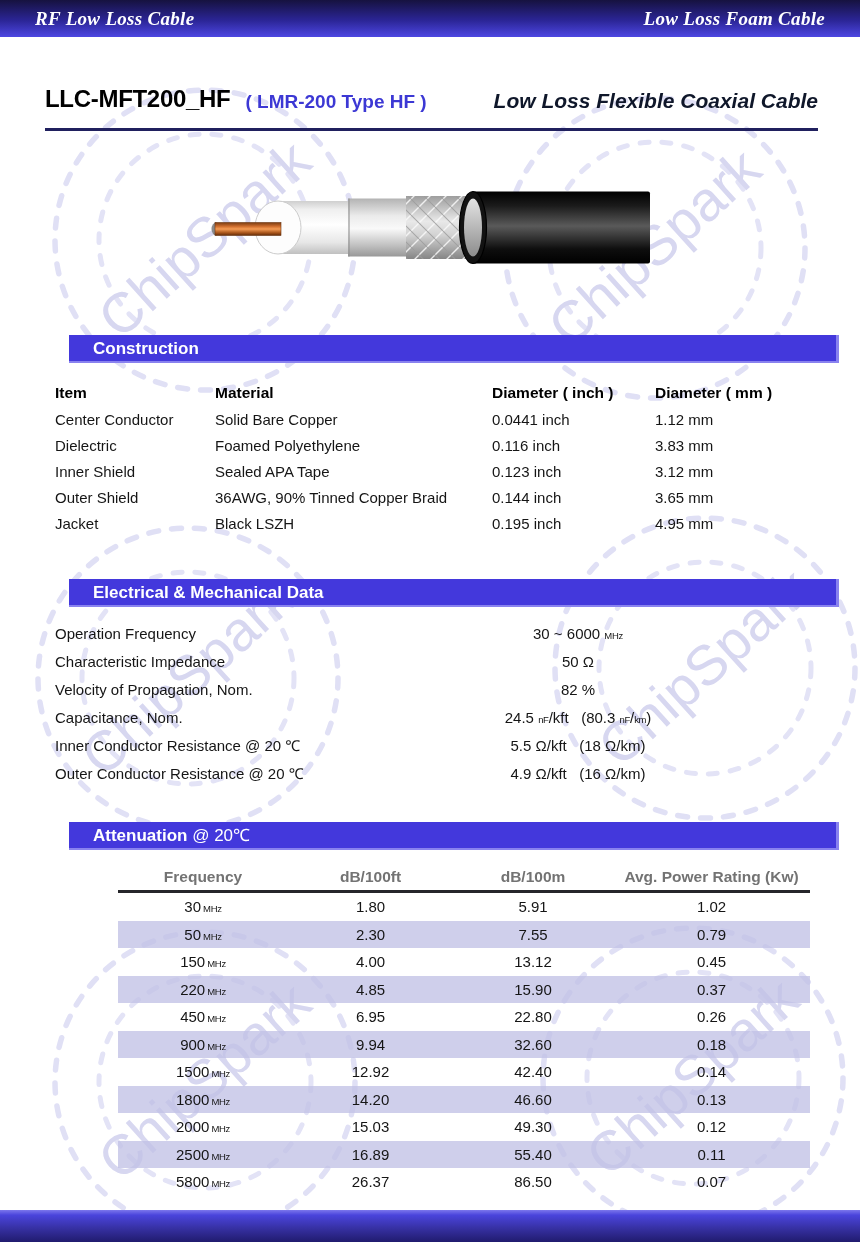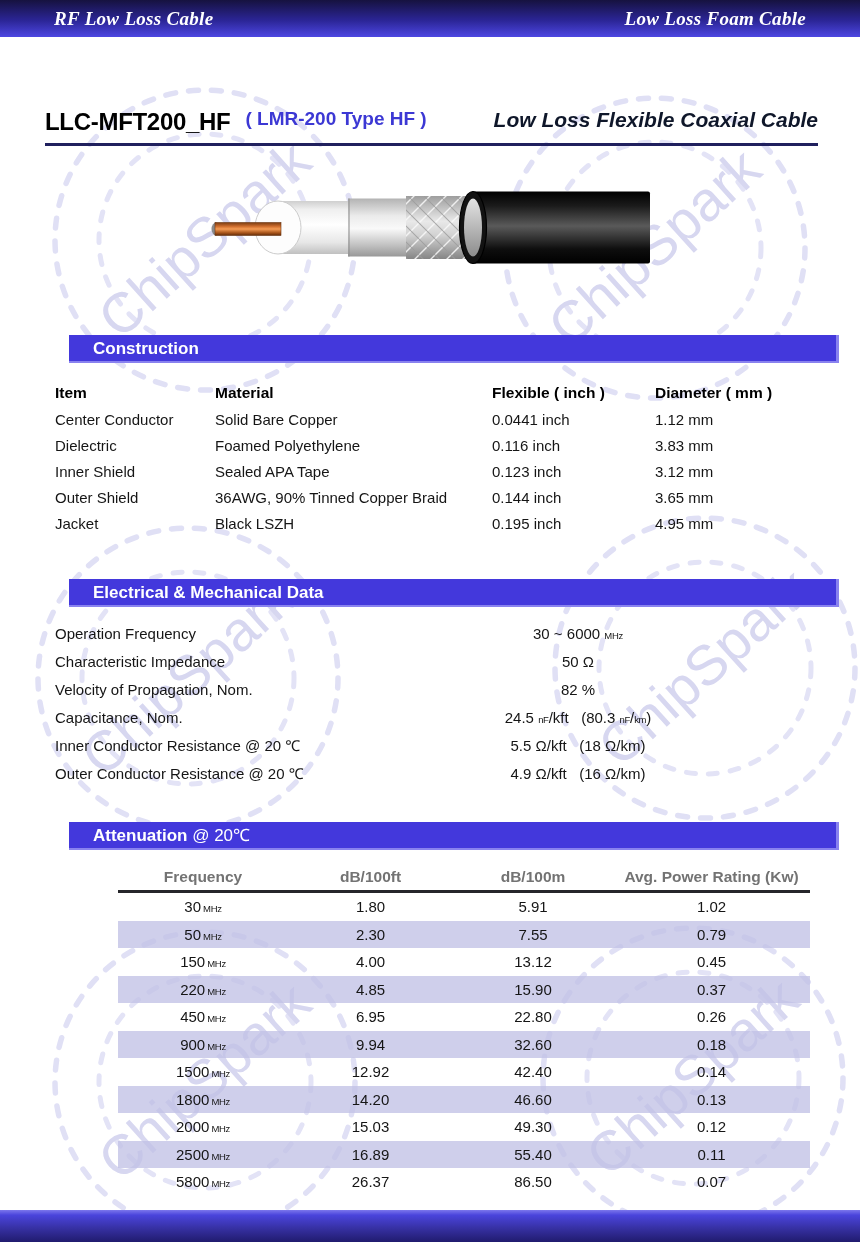--- a/index.html
+++ b/index.html
@@ -6,35 +6,35 @@
   .page {
     position:relative; width:860px; height:1242px; margin:0 auto;
     background:#ffffff; overflow:hidden;
     font-family:"Liberation Sans", sans-serif; color:#151515;
   }
   
   .topbar {
     position:absolute; top:0; left:0; width:860px; height:37px; z-index:3;
     background:linear-gradient(180deg,#16123f 0%, #2b2596 55%, #4d47e2 100%);
     display:flex; justify-content:space-between; align-items:center;
-    padding:0 54px; box-sizing:border-box;
+    padding:0 35px; box-sizing:border-box;
   }
   .topbar .t {
     font-family:"Liberation Serif", serif; font-style:italic; font-weight:bold;
     font-size:19px; color:#ffffff; letter-spacing:.3px;
   }
   .bottombar {
     position:absolute; left:0; bottom:0; width:860px; height:32px; z-index:3;
     background:linear-gradient(180deg,#7b76ec 0%, #4a44dc 16%, #352f9f 60%, #201b6e 100%);
   }
   
   .titlebar {
-    position:absolute; left:45px; top:108px; width:773px; height:38px; z-index:3;
+    position:absolute; left:45px; top:93px; width:773px; height:38px; z-index:3;
     border-bottom:3px solid #20205e;
-    display:flex; align-items:flex-start; padding-bottom:5px; box-sizing:border-box;
+    display:flex; align-items:flex-end; padding-bottom:15px; box-sizing:border-box;
   }
   .model   { font-size:24px; font-weight:bold; color:#000; letter-spacing:-0.3px; }
   .variant { font-size:19px; font-weight:bold; color:#3c38d4; margin-left:15px; }
   .subtitle{ margin-left:auto; font-size:21px; font-weight:bold; font-style:italic; color:#0f172a; }
   
   .section-bar {
     position:absolute; left:45px; width:770px; height:28px; z-index:3;
     background:#4338dc; color:#fff; font-size:17px; font-weight:bold;
     line-height:28px; padding-left:24px; box-sizing:border-box;
     box-shadow: inset -3px -2px 0 rgba(160,155,245,.75);
@@ -186,21 +186,21 @@
     <ellipse cx="278" cy="52.5" rx="9" ry="29" fill="url(#capInnerG)"></ellipse>
   </svg>
 
   <div class="section-bar bar-construction">
     <span>Construction</span>
   </div>
   <div class="construction-table">
     <div class="c-head">
       <div>Item</div>
       <div>Material</div>
-      <div>Flexible ( inch )</div>
+      <div>Diameter ( inch )</div>
       <div>Diameter ( mm )</div>
     </div>
     <div id="construction-rows">
         <div class="c-row">
           <div>Center Conductor</div>
           <div>Solid Bare Copper</div>
           <div>0.0441 inch</div>
           <div>1.12 mm</div>
         </div>
         <div class="c-row">

